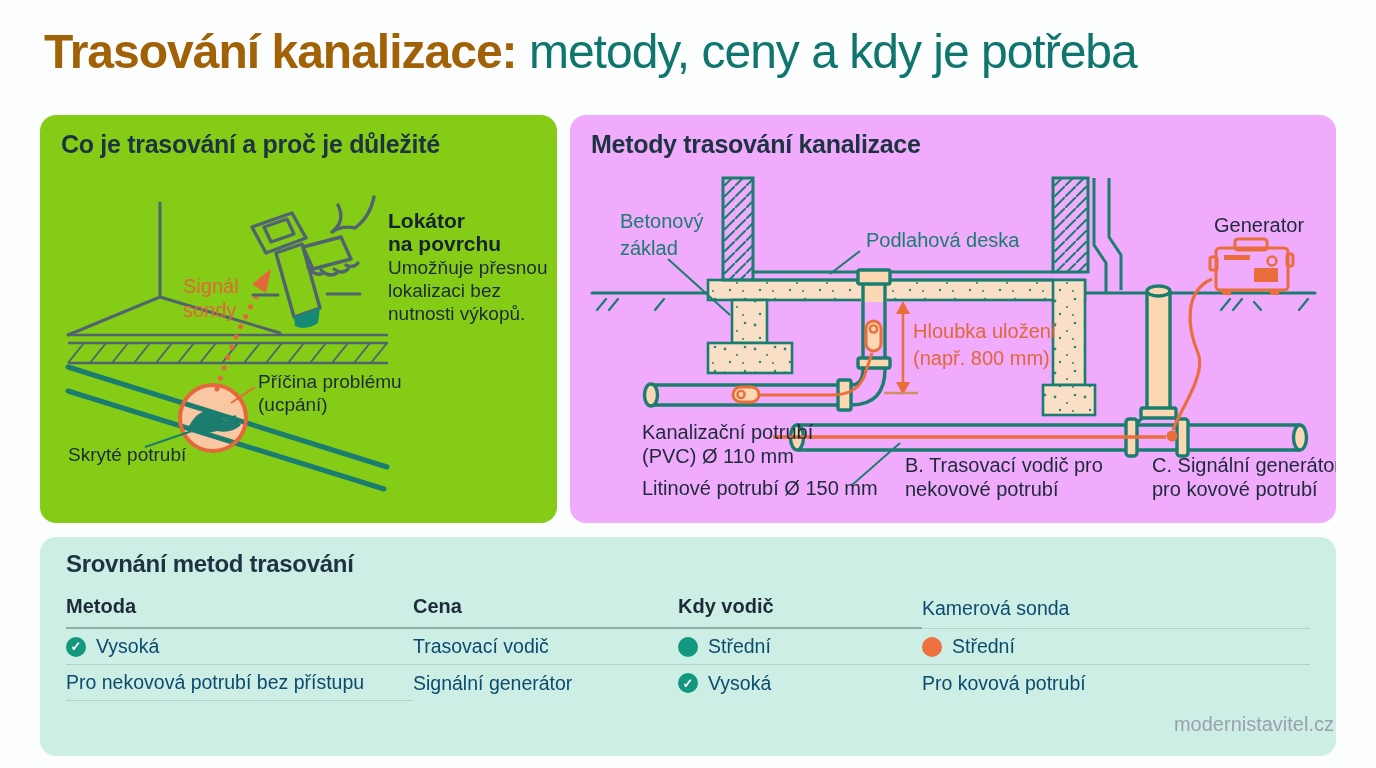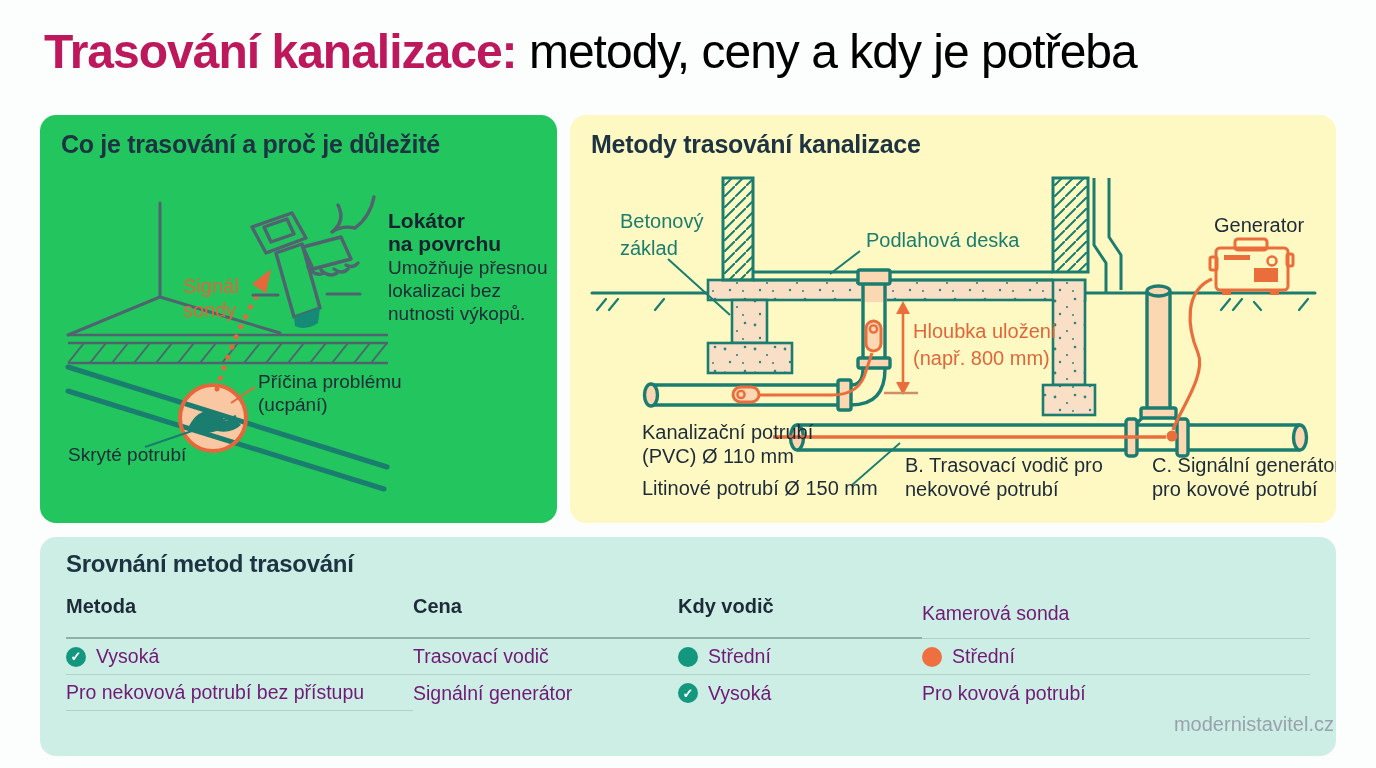--- a/index.html
+++ b/index.html
@@ -6,51 +6,51 @@
   body{
     width:1376px;height:768px;position:relative;overflow:hidden;
     background:#fcfdfd;
     font-family:"Liberation Sans", sans-serif;
     color:#22313f;
   }
   .main-title{
     position:absolute;left:44px;top:26px;width:1300px;
     font-size:48px;letter-spacing:-1px;line-height:1.1;white-space:nowrap;
   }
-  .main-title .t-bold{font-weight:700;color:#be185d;text-align:right;}
-  .main-title .t-reg{font-weight:400;color:#000000;}
+  .main-title .t-bold{font-weight:700;color:#a16207;text-align:right;}
+  .main-title .t-reg{font-weight:400;color:#0f766e;}
 
   .panel{position:absolute;border-radius:16px;}
-  .panel-left{left:40px;top:115px;width:517px;height:408px;background:#22c55e;}
-  .panel-right{left:570px;top:115px;width:766px;height:408px;background:#fef9c3;}
+  .panel-left{left:40px;top:115px;width:517px;height:408px;background:#84cc16;}
+  .panel-right{left:570px;top:115px;width:766px;height:408px;background:#f0abfc;}
   .panel-bottom{left:40px;top:537px;width:1296px;height:219px;background:#cdeee5;}
 
   .panel-title{
     position:absolute;left:21px;top:15px;
     font-size:25px;font-weight:700;color:#1d3342;letter-spacing:-0.3px;
   }
   .panel-svg{position:absolute;left:0;top:60px;}
 
   
   .cmp-title{
     position:absolute;left:26px;top:13px;
     font-size:24px;font-weight:700;color:#1d3342;letter-spacing:-0.3px;
   }
   .cmp-table{
     position:absolute;left:26px;right:26px;top:52px;
     display:grid;grid-template-columns:347px 265px 244px 1fr;
     font-size:19.5px;
   }
   .cmp-hcell{
     font-weight:700;color:#1d2b38;font-size:20px;
-    padding:6px 0 19px 0;border-bottom:2px solid #8fb2a8;
+    padding:6px 0 9px 0;border-bottom:2px solid #8fb2a8;
   }
   .cmp-cell{
     padding:6px 0;display:flex;align-items:center;gap:10px;
-    border-bottom:1.5px solid #aed3c7;min-height:20px;color:#701a75;
+    border-bottom:1.5px solid #aed3c7;min-height:20px;color:#0c4a6e;
   }
   .cell-icon{width:20px;height:20px;border-radius:50%;flex:none;position:relative;}
   .cell-icon[data-icon="check"]{background:#13987f;}
   .cell-icon[data-icon="check"]::after{
     content:"\2713";position:absolute;inset:0;display:flex;align-items:center;justify-content:center;
     color:#ffffff;font-size:13px;font-weight:700;
   }
   .cell-icon[data-icon="dot-teal"]{background:#13987f;}
   .cell-icon[data-icon="dot-orange"]{background:#ee7040;}
 

